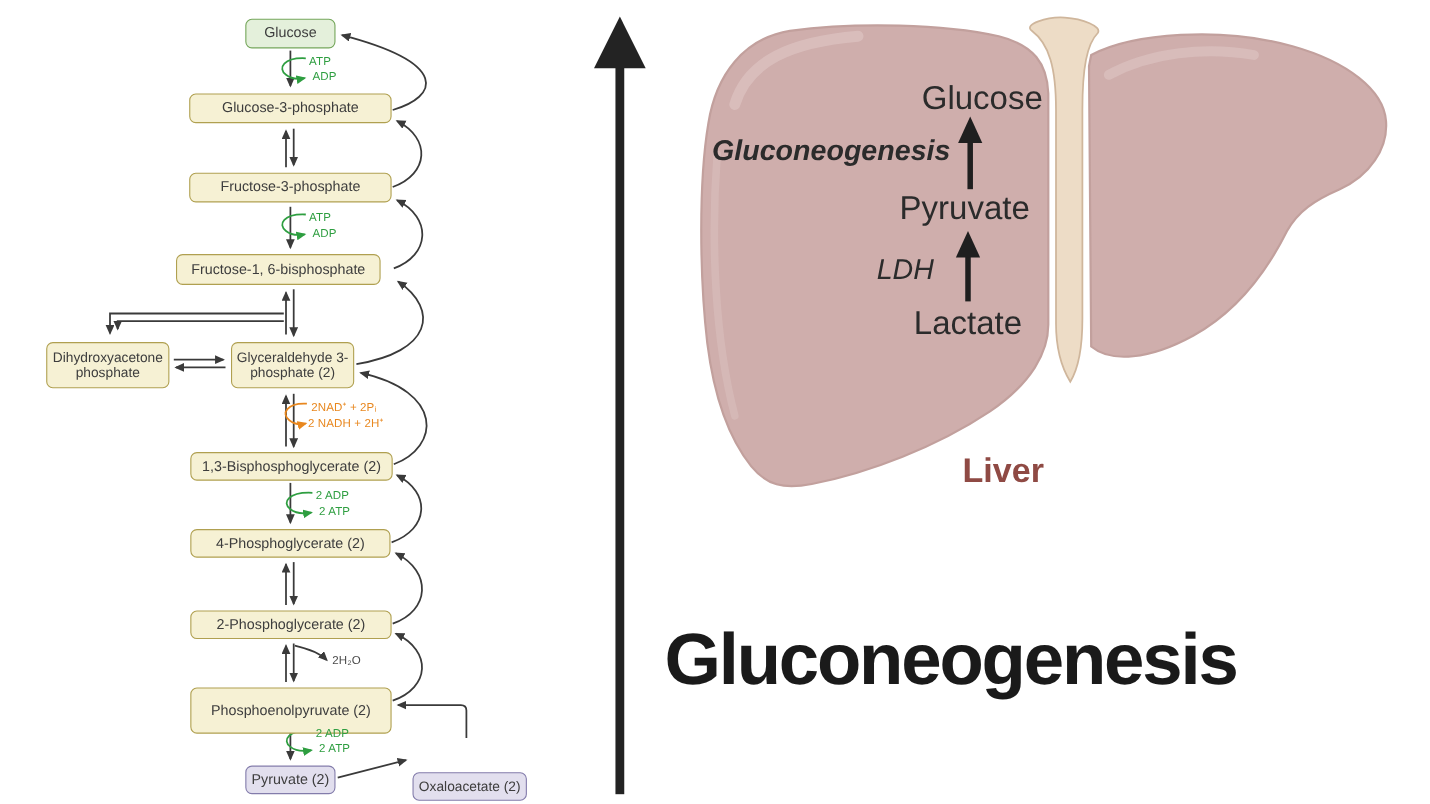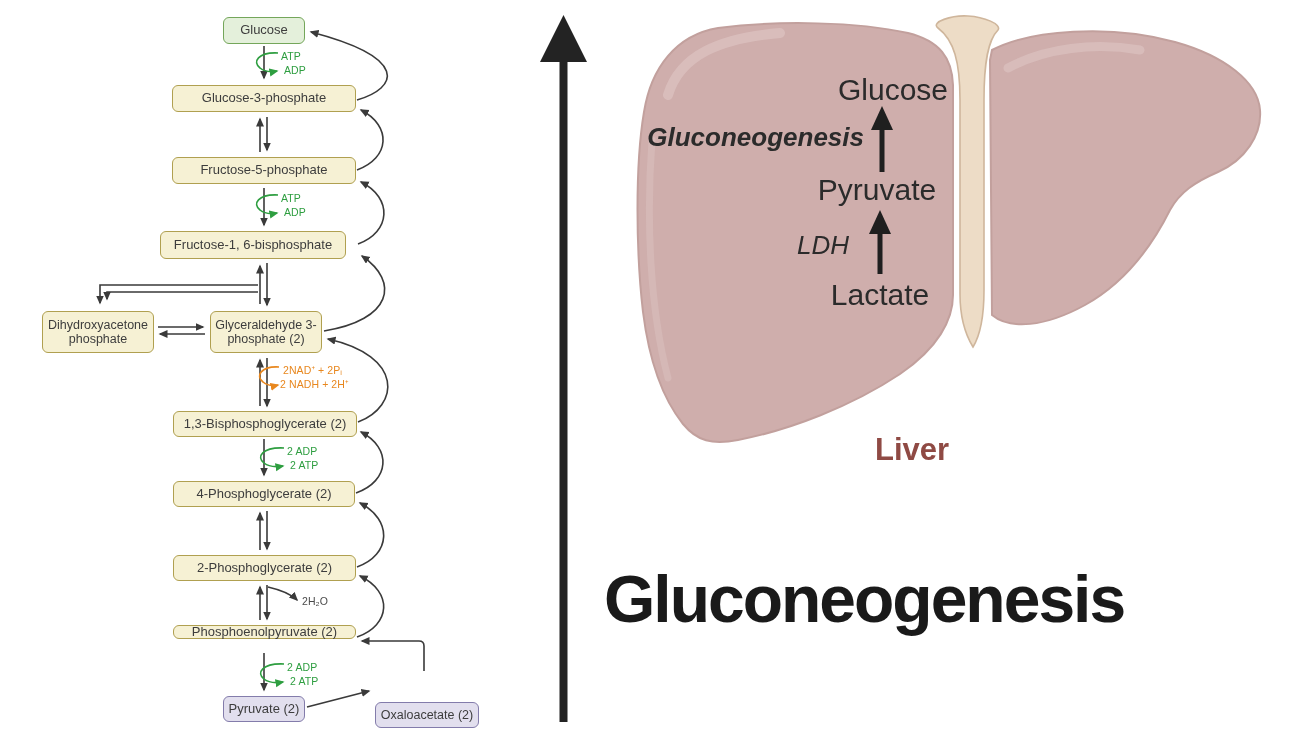--- a/index.html
+++ b/index.html
@@ -131,45 +131,45 @@
       <path d="M278,53 C258,52 252,62 260,68 C265,72 272,72 277,71" style="stroke:var(--cofactor_green)" marker-end="url(#mG)"></path>
       <path d="M278,195 C258,194 252,204 260,210 C265,214 272,214 277,213" style="stroke:var(--cofactor_green)" marker-end="url(#mG)"></path>
       <path d="M279,367 C261,366 255,376 263,382 C268,386 274,386 278,385" style="stroke:var(--cofactor_orange)" marker-end="url(#mO)"></path>
       <path d="M284,448 C262,447 256,457 264,463 C269,467 277,467 283,466" style="stroke:var(--cofactor_green)" marker-end="url(#mG)"></path>
       <path d="M284,664 C262,663 256,673 264,679 C269,683 277,683 283,682" style="stroke:var(--cofactor_green)" marker-end="url(#mG)"></path>
     </g>
   </svg>
 
   <div class="node green" style="left:223px;top:17px;width:82px;height:27px;">Glucose</div>
   <div class="node yellow" style="left:172px;top:85px;width:184px;height:27px;">Glucose-3-phosphate</div>
-  <div class="node yellow" style="left:172px;top:157px;width:184px;height:27px;">Fructose-5-phosphate</div>
+  <div class="node yellow" style="left:172px;top:157px;width:184px;height:27px;">Fructose-3-phosphate</div>
   <div class="node yellow" style="left:160px;top:231px;width:186px;height:28px;">Fructose-1, 6-bisphosphate</div>
   <div class="node yellow" style="left:42px;top:311px;width:112px;height:42px;font-size:12.5px;">Dihydroxyacetone phosphate</div>
   <div class="node yellow" style="left:210px;top:311px;width:112px;height:42px;font-size:12.5px;">Glyceraldehyde 3-phosphate (2)</div>
   <div class="node yellow" style="left:173px;top:411px;width:184px;height:26px;">1,3-Bisphosphoglycerate (2)</div>
   <div class="node yellow" style="left:173px;top:481px;width:182px;height:26px;">4-Phosphoglycerate (2)</div>
   <div class="node yellow" style="left:173px;top:555px;width:183px;height:26px;">2-Phosphoglycerate (2)</div>
-  <div class="node yellow" style="left:173px;top:625px;width:183px;height:14px;">Phosphoenolpyruvate (2)</div>
+  <div class="node yellow" style="left:173px;top:625px;width:183px;height:42px;">Phosphoenolpyruvate (2)</div>
   <div class="node purple" style="left:223px;top:696px;width:82px;height:26px;">Pyruvate (2)</div>
   <div class="node purple" style="left:375px;top:702px;width:104px;height:26px;font-size:12.5px;">Oxaloacetate (2)</div>
 
   <span class="cof green" style="left:281px;top:56px;">ATP</span>
   <span class="cof green" style="left:284px;top:70px;">ADP</span>
   <span class="cof green" style="left:281px;top:198px;">ATP</span>
   <span class="cof green" style="left:284px;top:212px;">ADP</span>
   <span class="cof orange" style="left:283px;top:370px;">2NAD⁺ + 2Pᵢ</span>
   <span class="cof orange" style="left:280px;top:384px;">2 NADH + 2H⁺</span>
   <span class="cof green" style="left:287px;top:451px;">2 ADP</span>
   <span class="cof green" style="left:290px;top:465px;">2 ATP</span>
   <span class="cof dark" style="left:302px;top:601px;">2H₂O</span>
   <span class="cof green" style="left:287px;top:667px;">2 ADP</span>
   <span class="cof green" style="left:290px;top:681px;">2 ATP</span>
 
   <div class="liver-text" style="left:893px;top:90px;">Glucose</div>
   <div class="liver-text bolditalic" style="left:864px;top:137px;">Gluconeogenesis</div>
   <div class="liver-text" style="left:877px;top:190px;">Pyruvate</div>
   <div class="liver-text italic" style="left:849px;top:245px;">LDH</div>
   <div class="liver-text" style="left:880px;top:295px;">Lactate</div>
-  <div class="organ-label" style="left:912px;top:432px;text-align:center;">Liver</div>
+  <div class="organ-label" style="left:912px;top:410px;text-align:center;">Liver</div>
 
   <div class="big-title">Gluconeogenesis</div>
 
 </div>
 
 </body></html>

